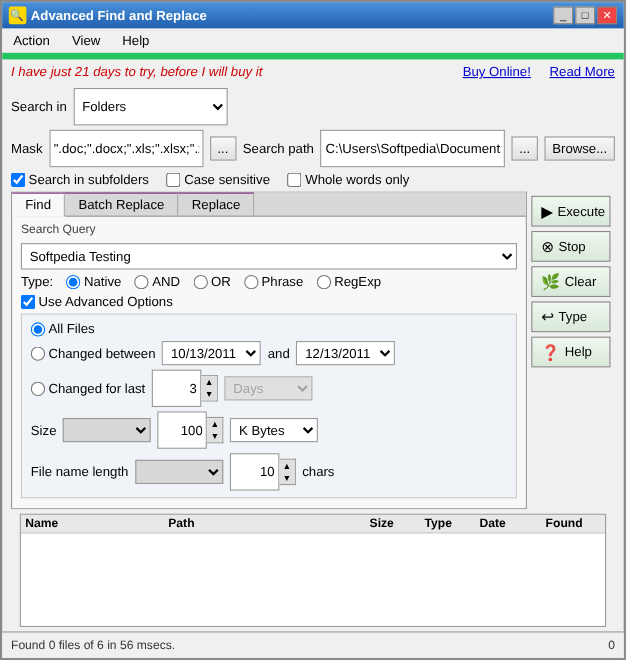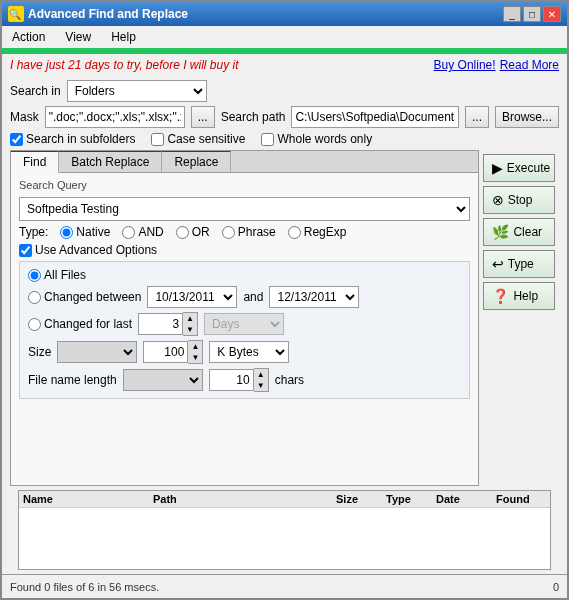--- a/index.html
+++ b/index.html
@@ -85,21 +85,21 @@
       align-items: center;
       flex-shrink: 0;
     }
     .promo-text {
       color: #cc0000;
       font-size: 12px;
       font-style: italic;
     }
     .promo-links {
       display: flex;
-      gap: 4px;
+      gap: 17px;
     }
     .promo-link {
       color: #0000cc;
       text-decoration: underline;
       cursor: pointer;
       font-size: 12px;
     }
     .content-area {
       flex: 1;
       display: flex;
@@ -110,21 +110,21 @@
     .row {
       display: flex;
       align-items: center;
       gap: 6px;
     }
     .label {
       font-size: 12px;
       white-space: nowrap;
     }
     select, input[type="text"] {
-      height: 22px;
+      height: 34px;
       border: 1px solid #999;
       background: white;
       font-size: 12px;
       padding: 1px 3px;
     }
     .search-in-select {
       width: 140px;
     }
     .mask-input {
       width: 140px;
@@ -265,21 +265,21 @@
       display: flex;
       align-items: center;
       gap: 4px;
       background: linear-gradient(to bottom, #f0f8f0, #d8e8d8);
       white-space: nowrap;
     }
     .action-btn .btn-icon {
       font-size: 14px;
     }
     .results-area {
-      height: 80px;
+      height: 103px;
       border: 1px solid #999;
       background: white;
       margin: 0 8px;
       overflow: auto;
       flex-shrink: 0;
     }
     .results-header {
       display: flex;
       background: #e8e8e8;
       border-bottom: 1px solid #ccc;

